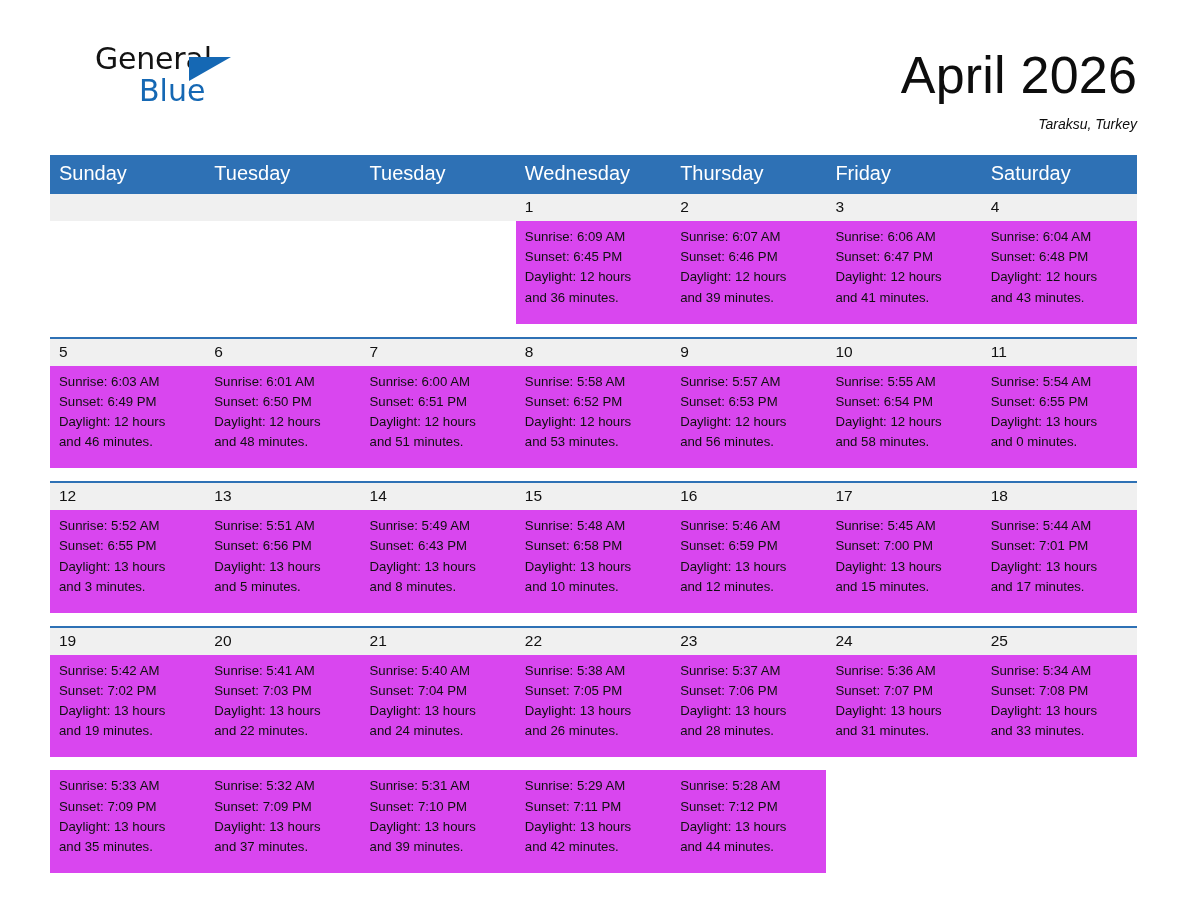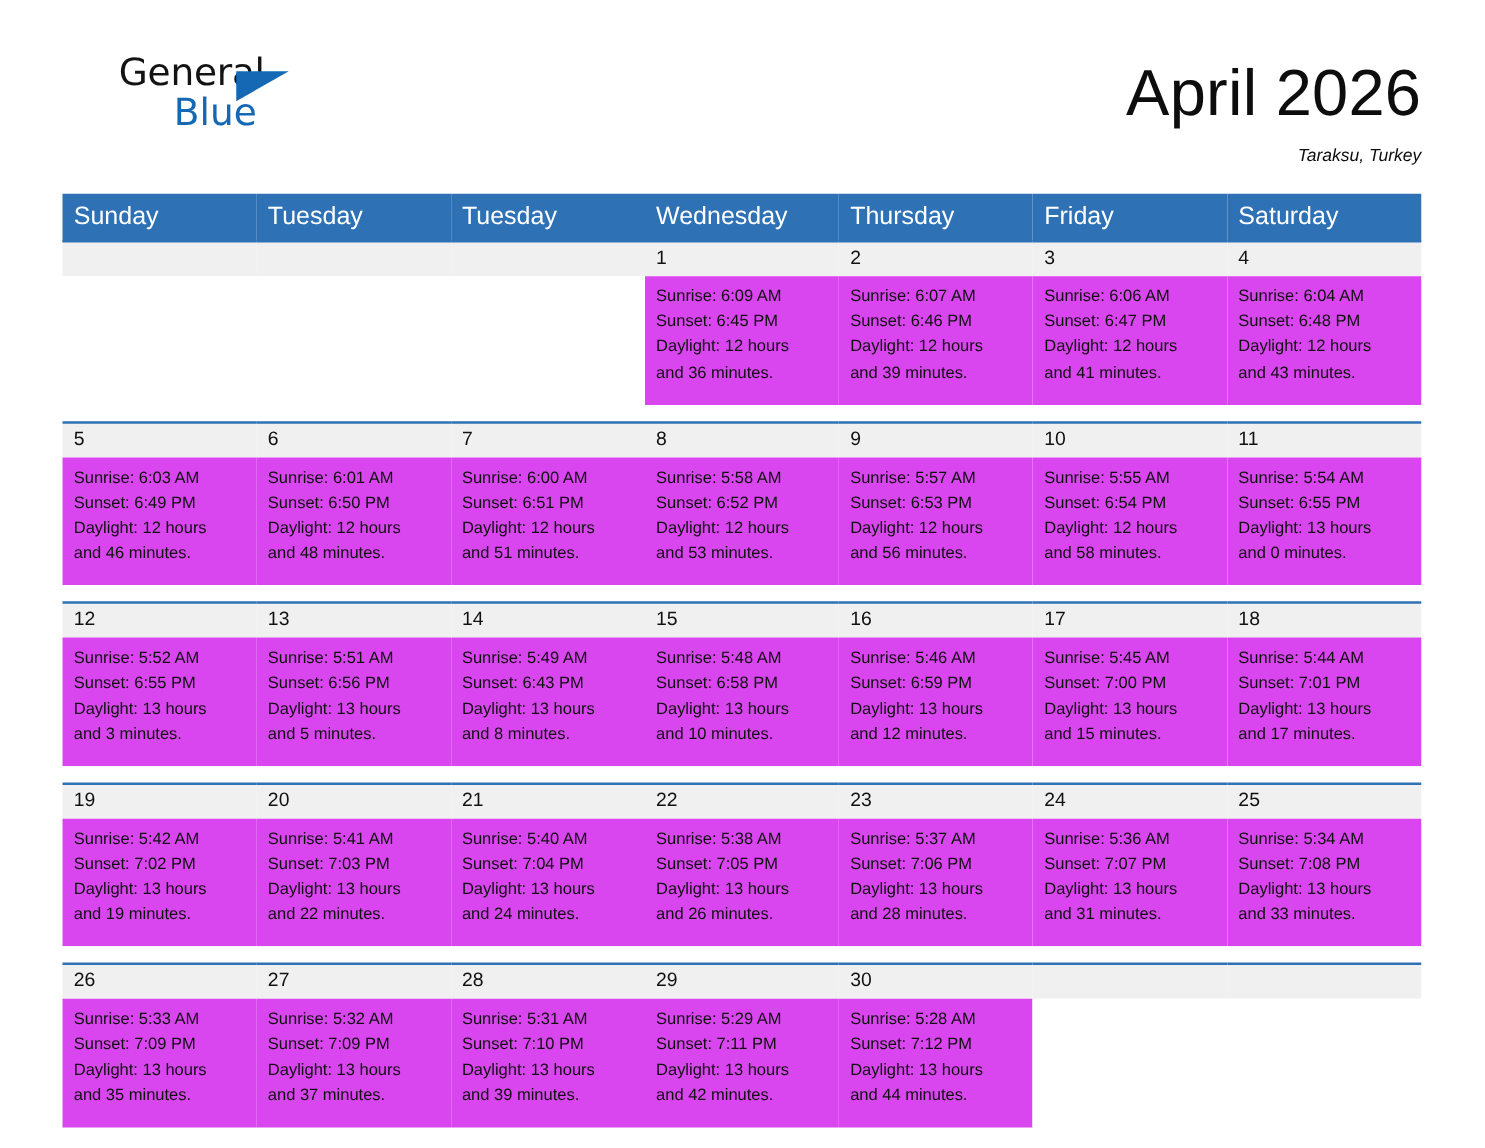--- a/index.html
+++ b/index.html
@@ -406,29 +406,20 @@
           </tr>
           <tr class="week-spacer">
             <td></td>
             <td></td>
             <td></td>
             <td></td>
             <td></td>
             <td></td>
             <td></td>
           </tr>
-          <tr class="daynum-row">
-            <td>26</td>
-            <td>27</td>
-            <td>28</td>
-            <td>29</td>
-            <td>30</td>
-            <td class="empty"></td>
-            <td class="empty"></td>
-          </tr>
           <tr class="detail-row">
             <td>
               <span class="detail-line">Sunrise: 5:33 AM</span>
               <span class="detail-line">Sunset: 7:09 PM</span>
               <span class="detail-line">Daylight: 13 hours</span>
               <span class="detail-line">and 35 minutes.</span>
             </td>
             <td>
               <span class="detail-line">Sunrise: 5:32 AM</span>
               <span class="detail-line">Sunset: 7:09 PM</span>

